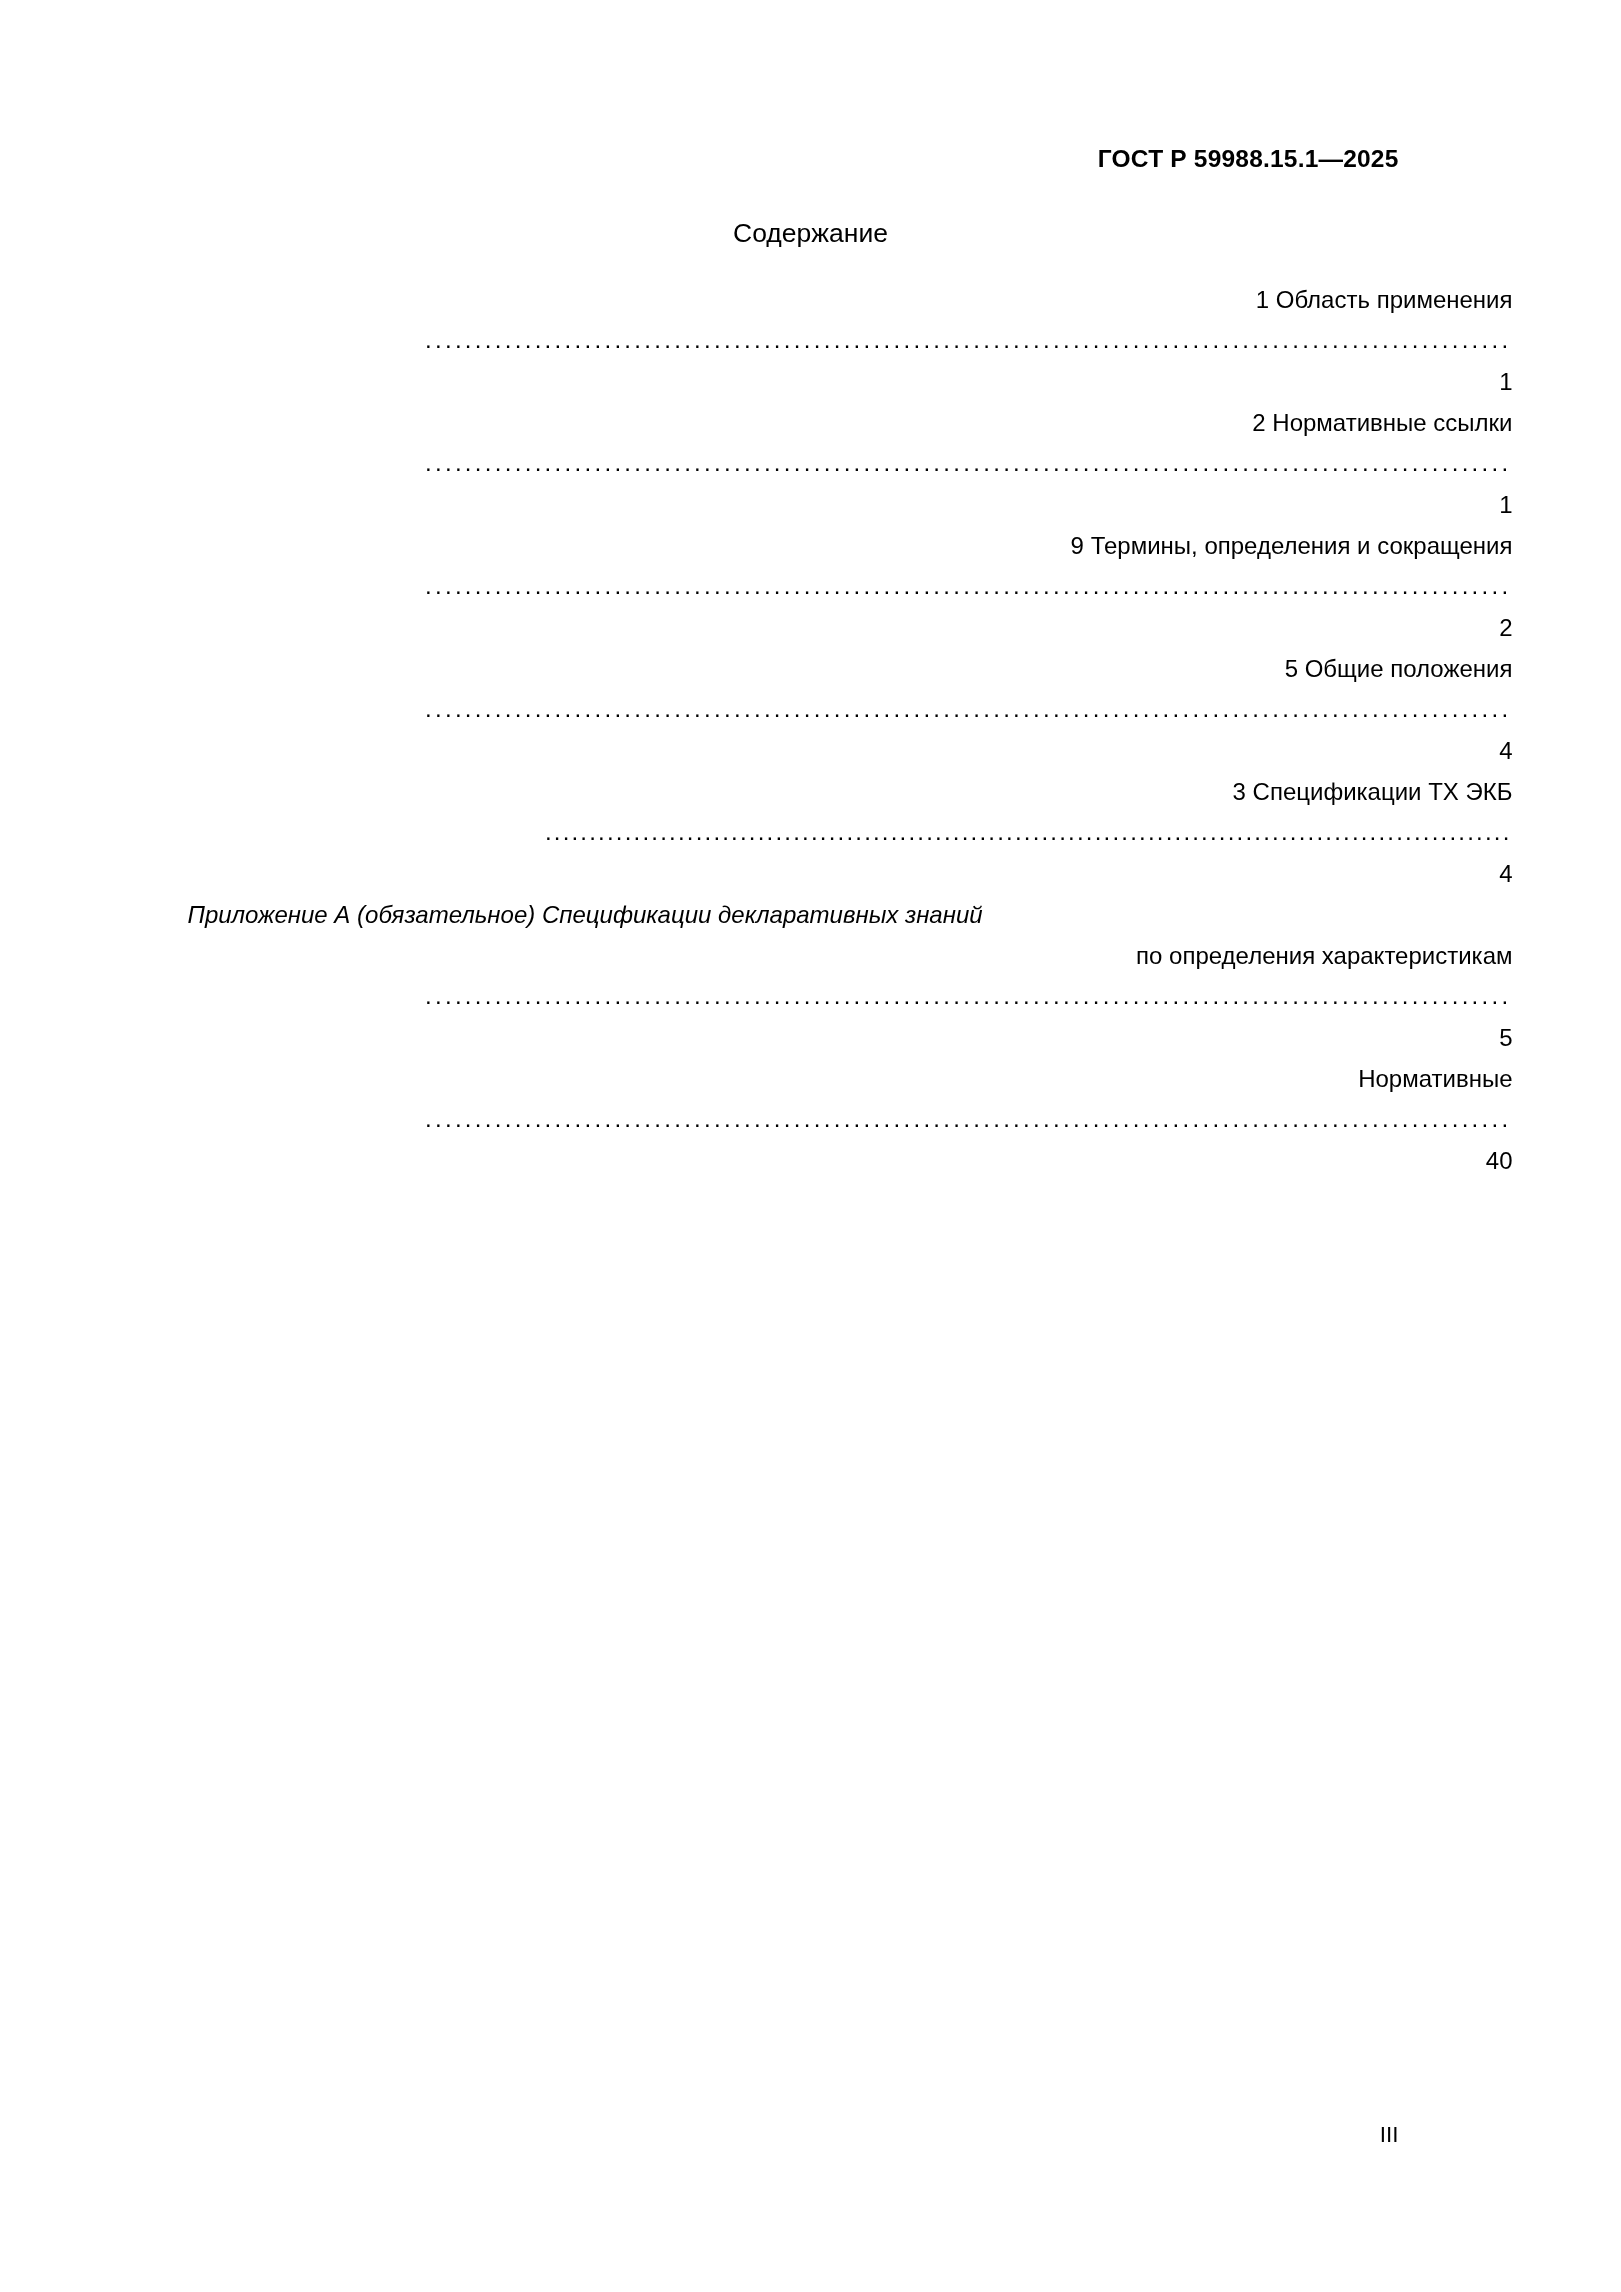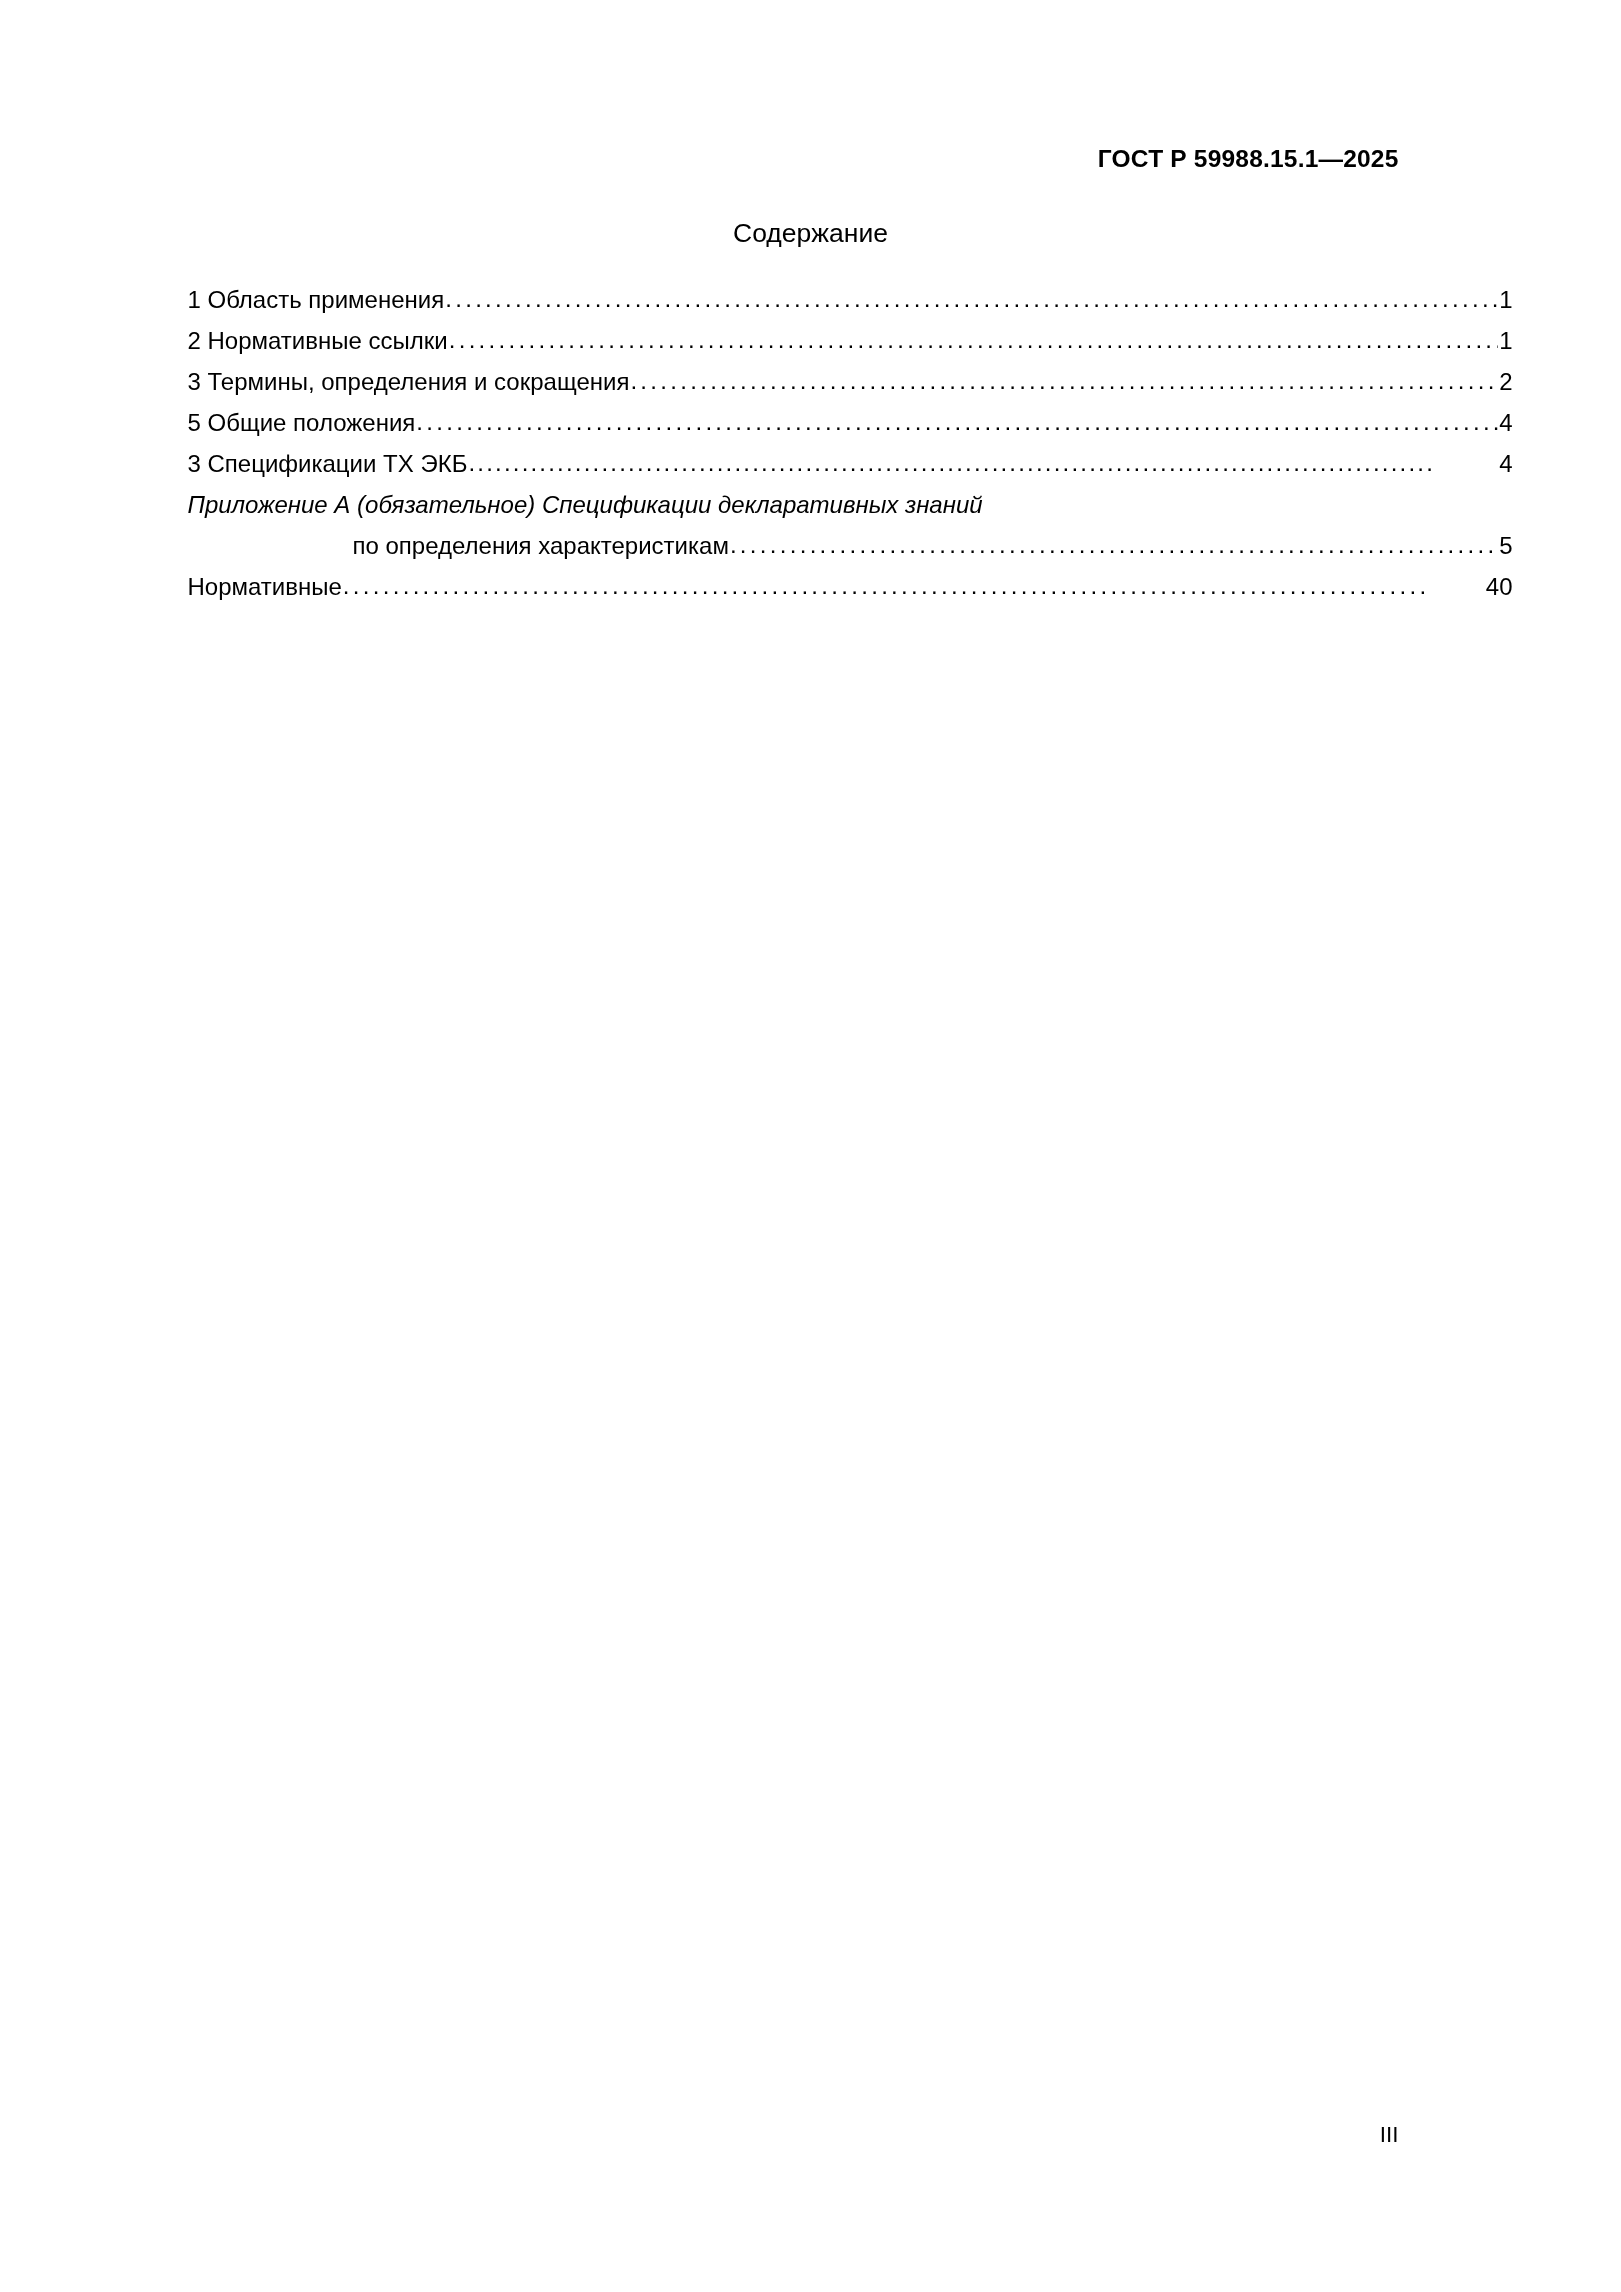--- a/index.html
+++ b/index.html
@@ -42,20 +42,21 @@
     top: 279px;
     left: 110px;
     width: 1325px;
   }
   .toc-row {
     display: flex;
     align-items: flex-end;
     font-size: 24px;
     line-height: 41px;
     white-space: nowrap;
+    flex-direction: column;
   }
   .toc-row .label {
     flex: 0 0 auto;
   }
   .toc-row .leader {
     flex: 1 1 auto;
     overflow: hidden;
     white-space: nowrap;
     margin: 0 1px;
     letter-spacing: 3.3px;
@@ -104,21 +105,21 @@
       <span class="page-num">1</span>
     </div>
 
     <div class="toc-row">
       <span class="label">2 Нормативные ссылки</span>
       <span class="leader">.............................................................................................................</span>
       <span class="page-num">1</span>
     </div>
 
     <div class="toc-row">
-      <span class="label">3 Термины, определения и сокращения</span>
+      <span class="label">9 Термины, определения и сокращения</span>
       <span class="leader">.............................................................................................................</span>
       <span class="page-num">2</span>
     </div>
 
     <div class="toc-row">
       <span class="label">5 Общие положения</span>
       <span class="leader">.............................................................................................................</span>
       <span class="page-num">4</span>
     </div>
 

